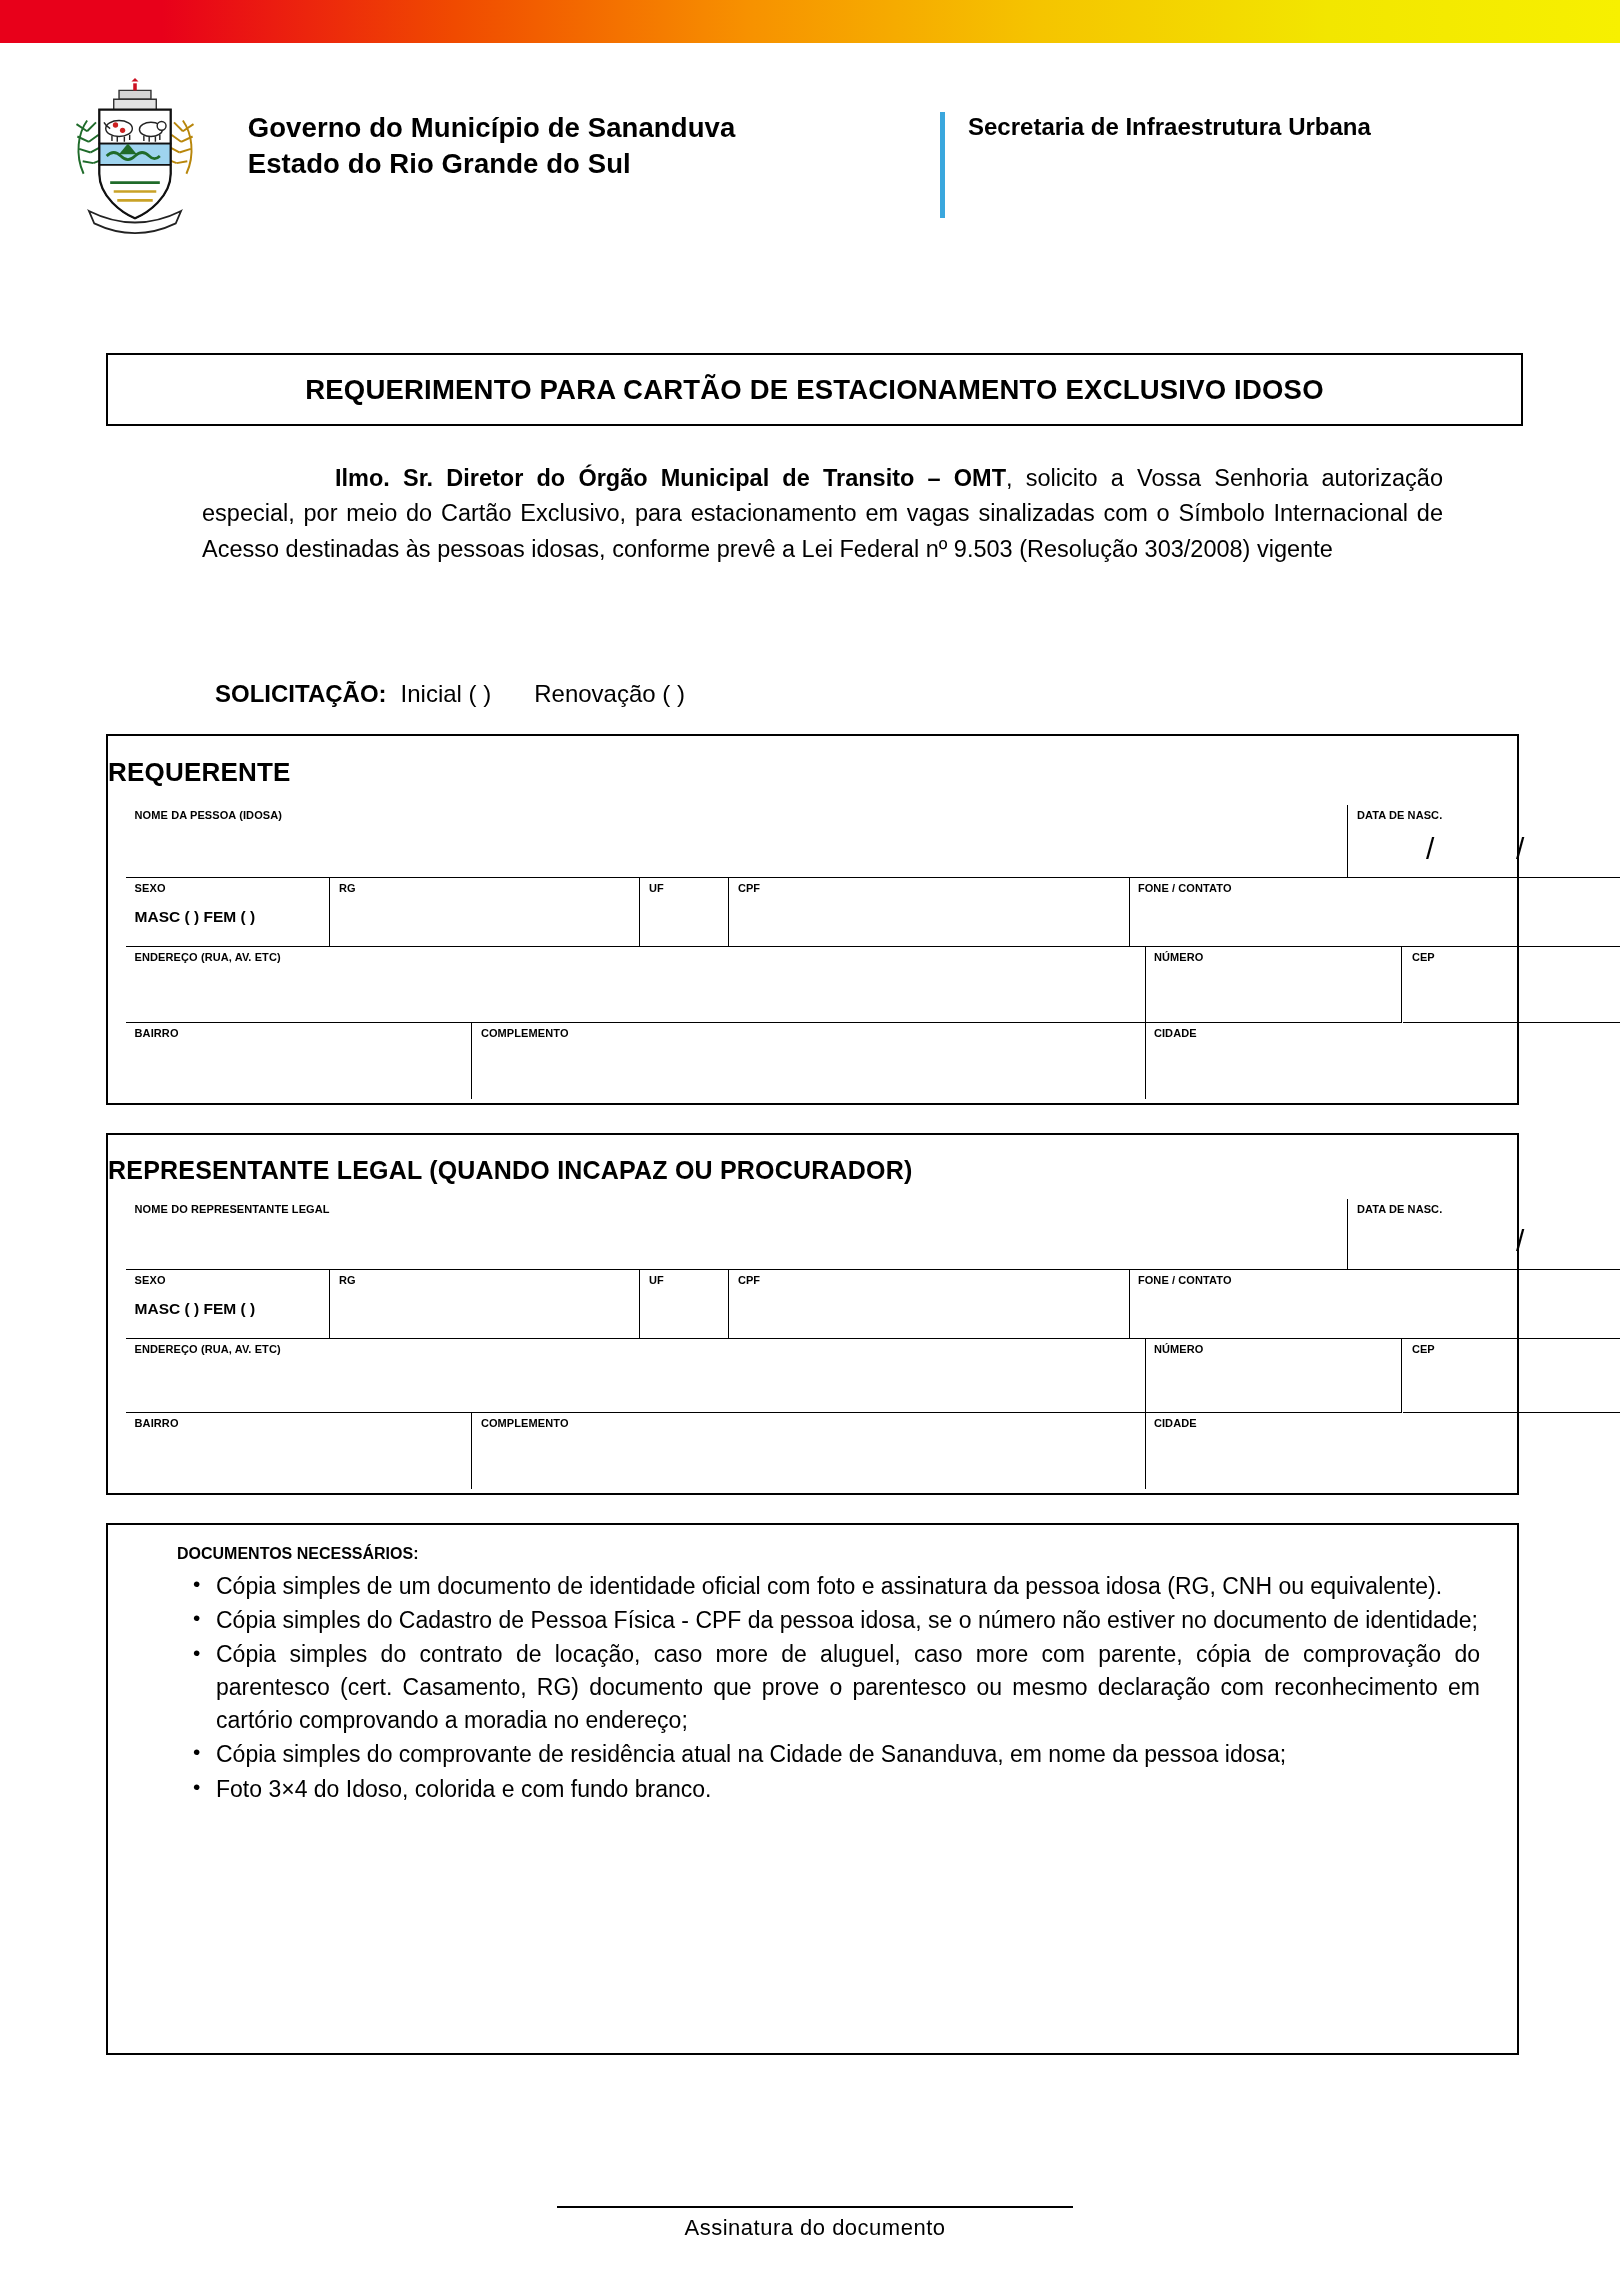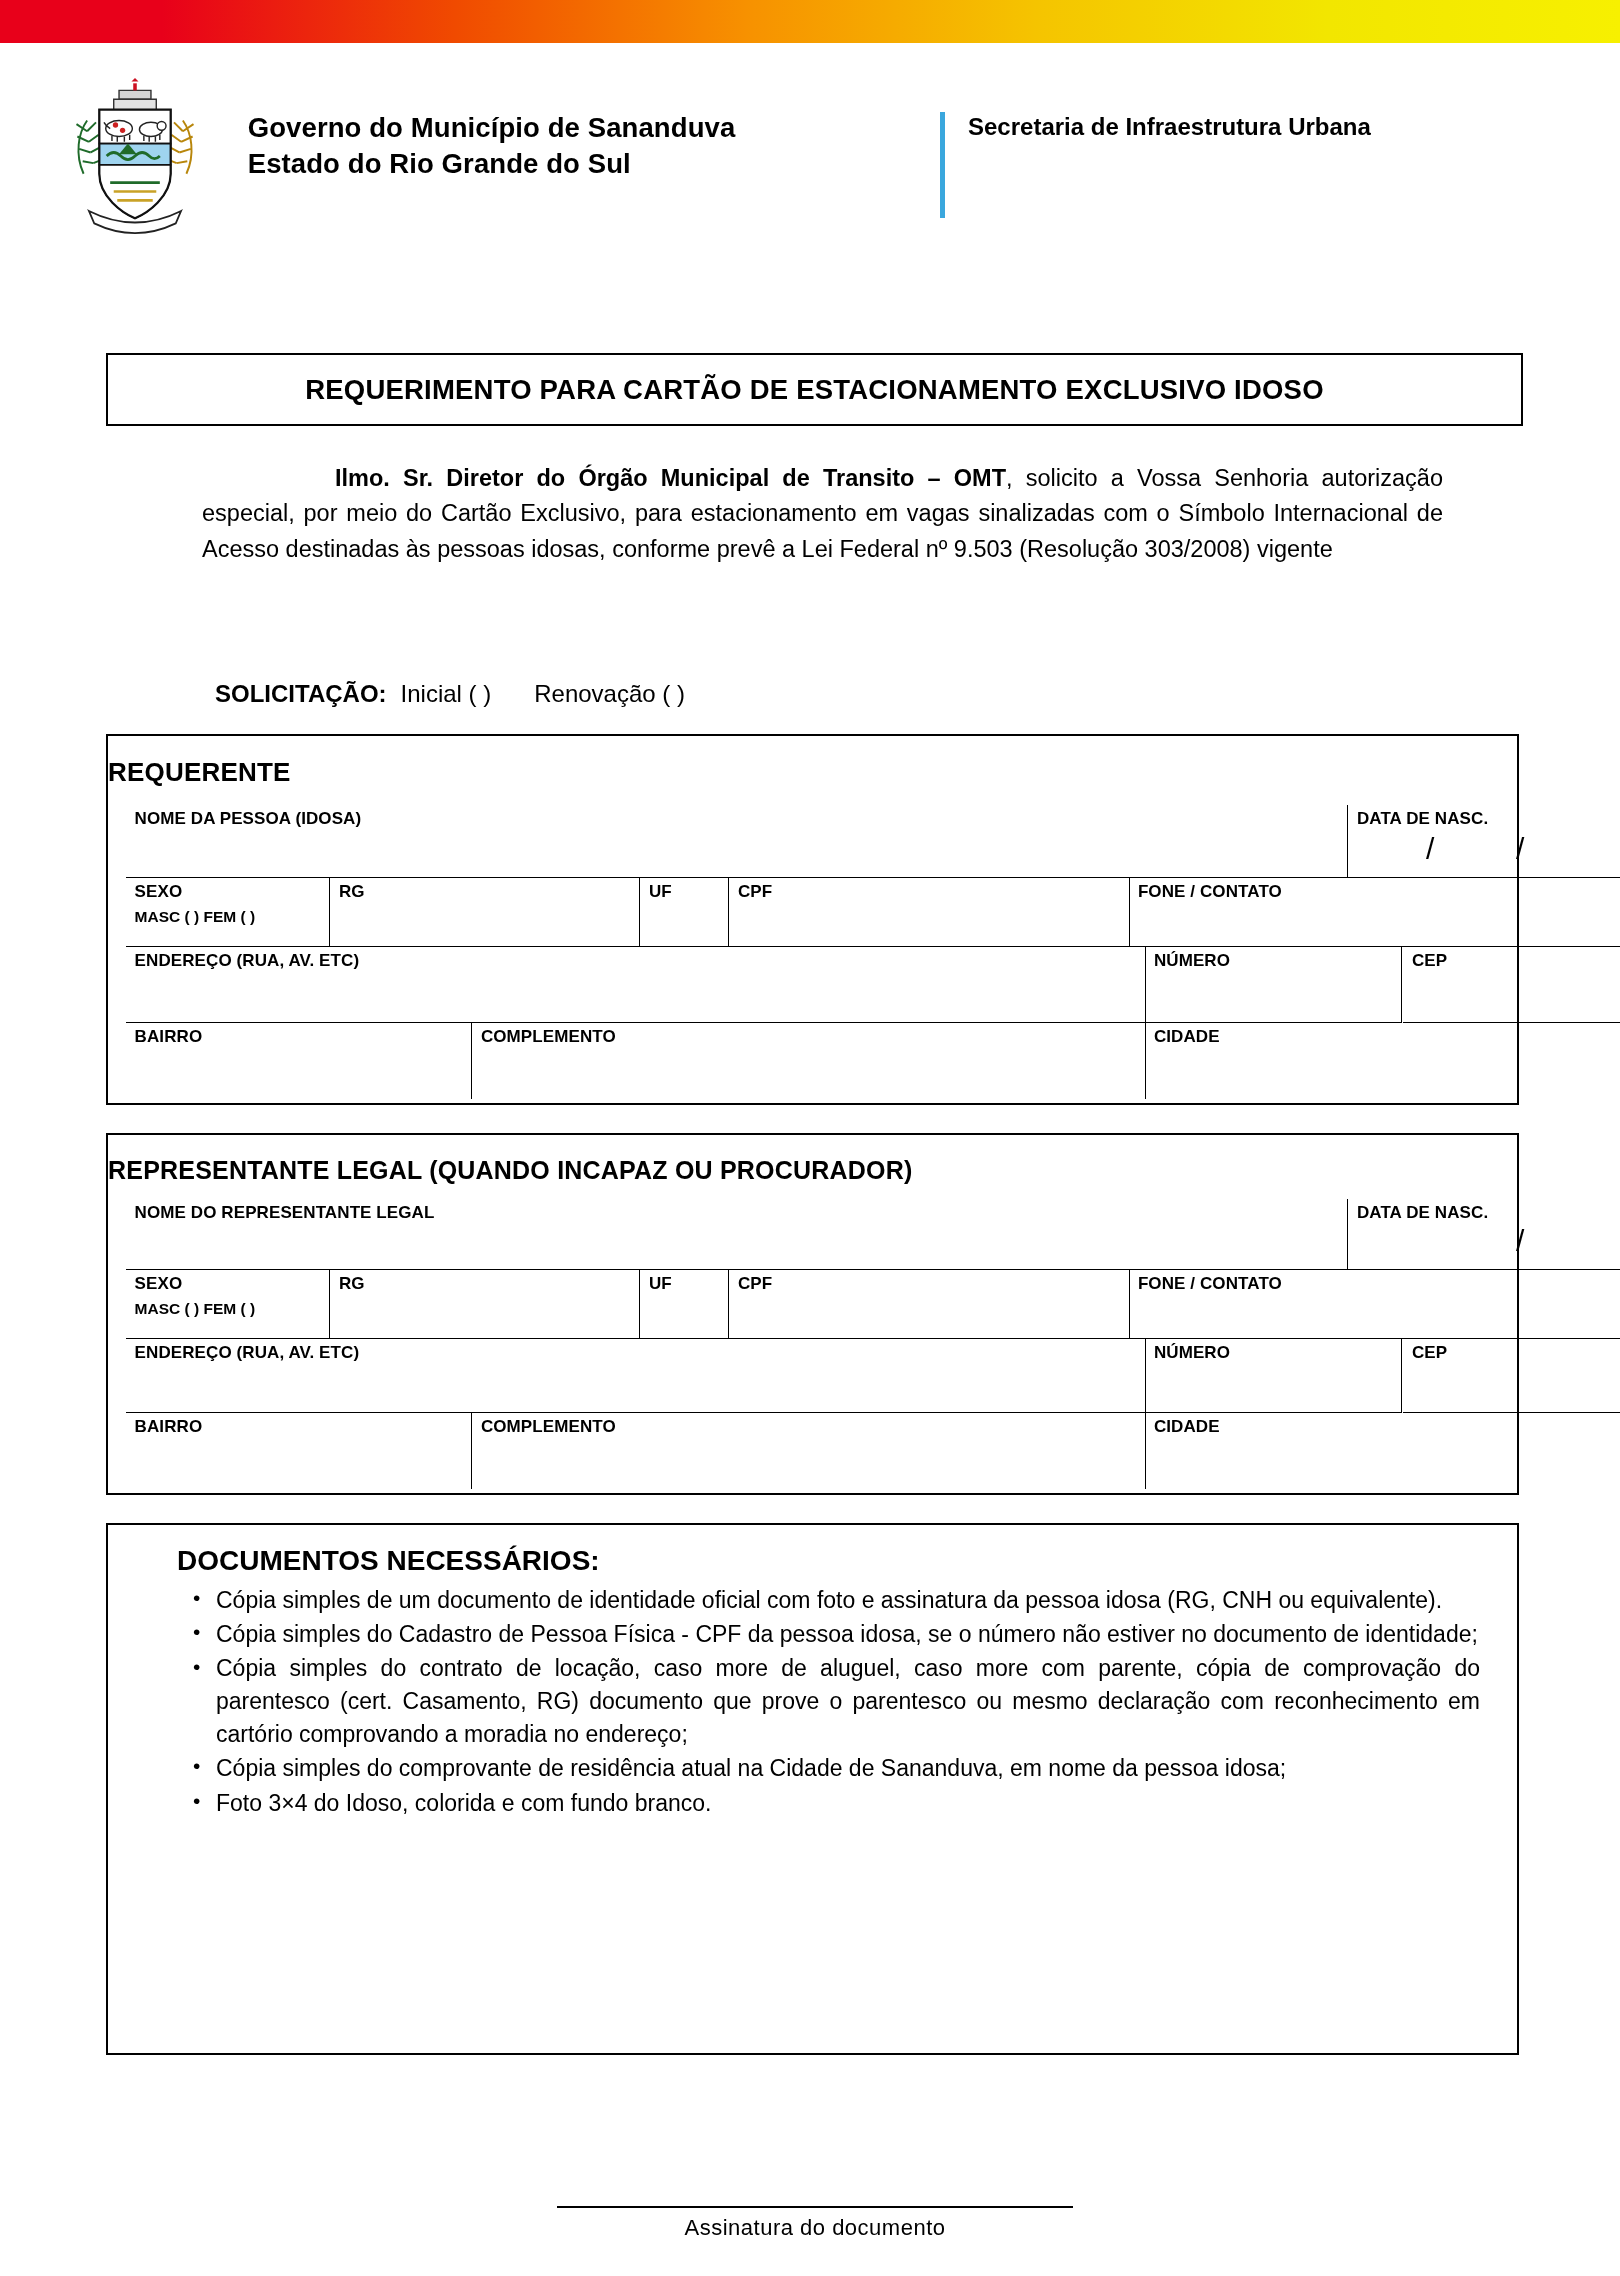--- a/index.html
+++ b/index.html
@@ -137,21 +137,21 @@
   .cell {
     position: absolute;
     border-bottom: 1.8px solid #000;
     box-sizing: border-box;
   }
   .cell.rt { border-right: 1.8px solid #000; }
   .cell .cap {
     position: absolute;
     top: 3.5px;
     left: 8.9px;
-    font-size: 17px;
+    font-size: 11px;
     font-weight: bold;
     letter-spacing: 0.1px;
     white-space: nowrap;
   }
   .cell .cap2 {
     position: absolute;
     top: 30px;
     left: 8.9px;
     font-size: 15.5px;
     font-weight: bold;
@@ -167,21 +167,21 @@
   .docs-box {
     position: absolute;
     top: 1523px;
     left: 106px;
     width: 1413px;
     height: 532px;
     border: 2.7px solid #000;
     box-sizing: border-box;
   }
   .docs-title {
-    font-size: 28px;
+    font-size: 16px;
     font-weight: bold;
     margin: 19.5px 0 7px 69px;
   }
   .docs-list {
     margin: 0;
     padding: 0 37px 0 85px;
     list-style: none;
   }
   .docs-list li {
     position: relative;

